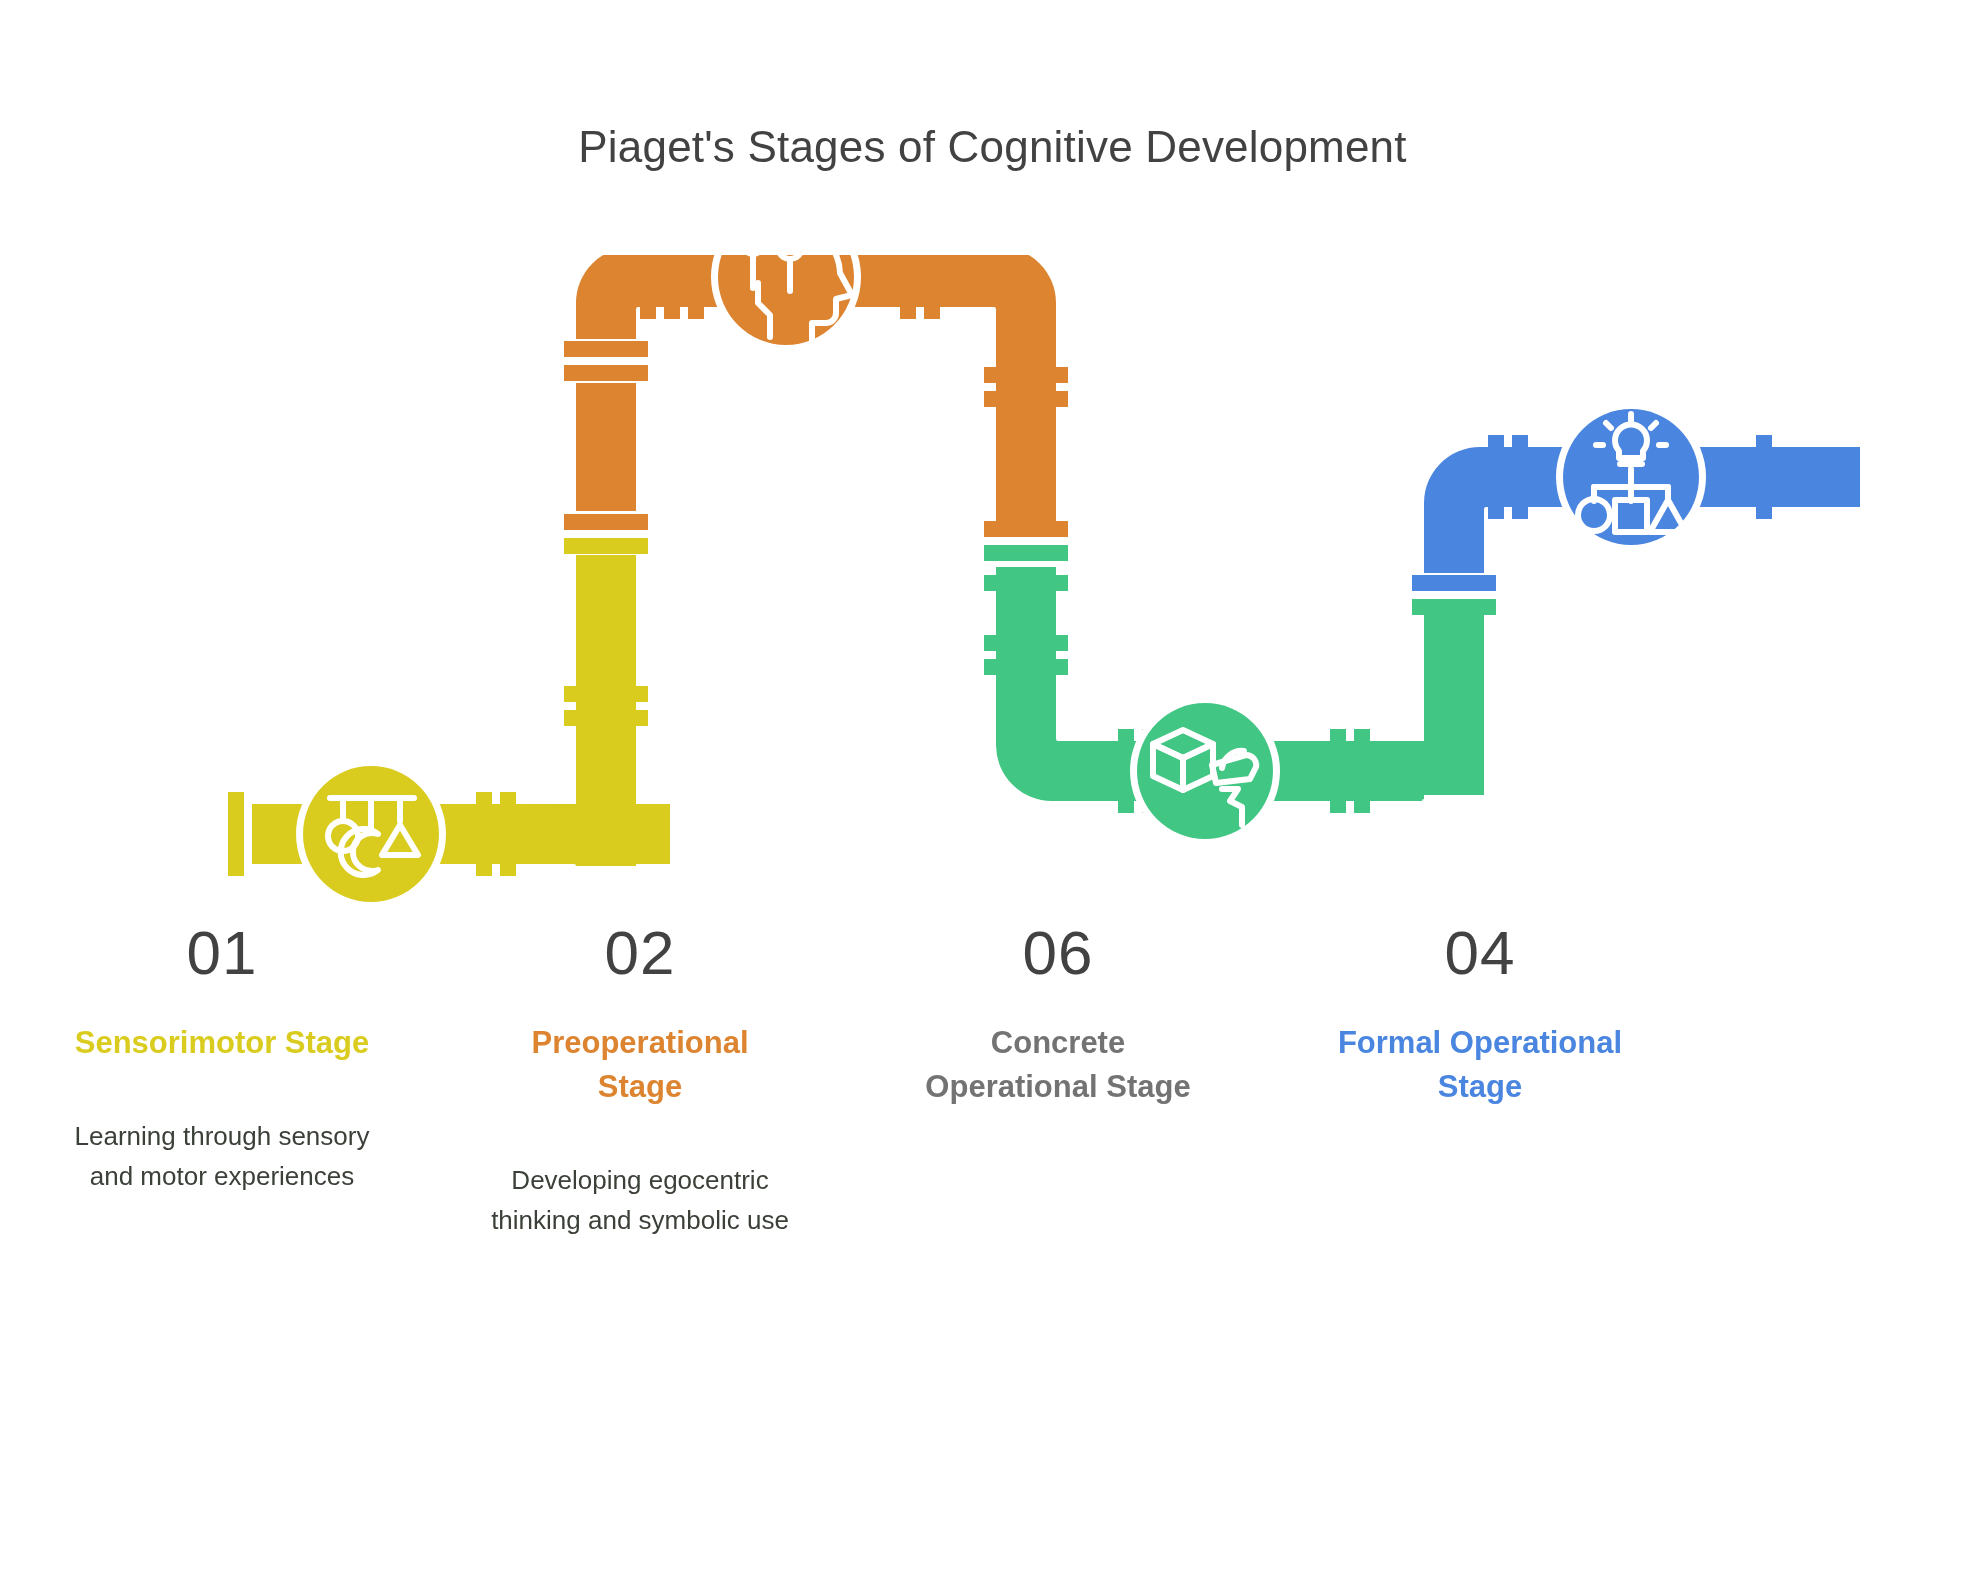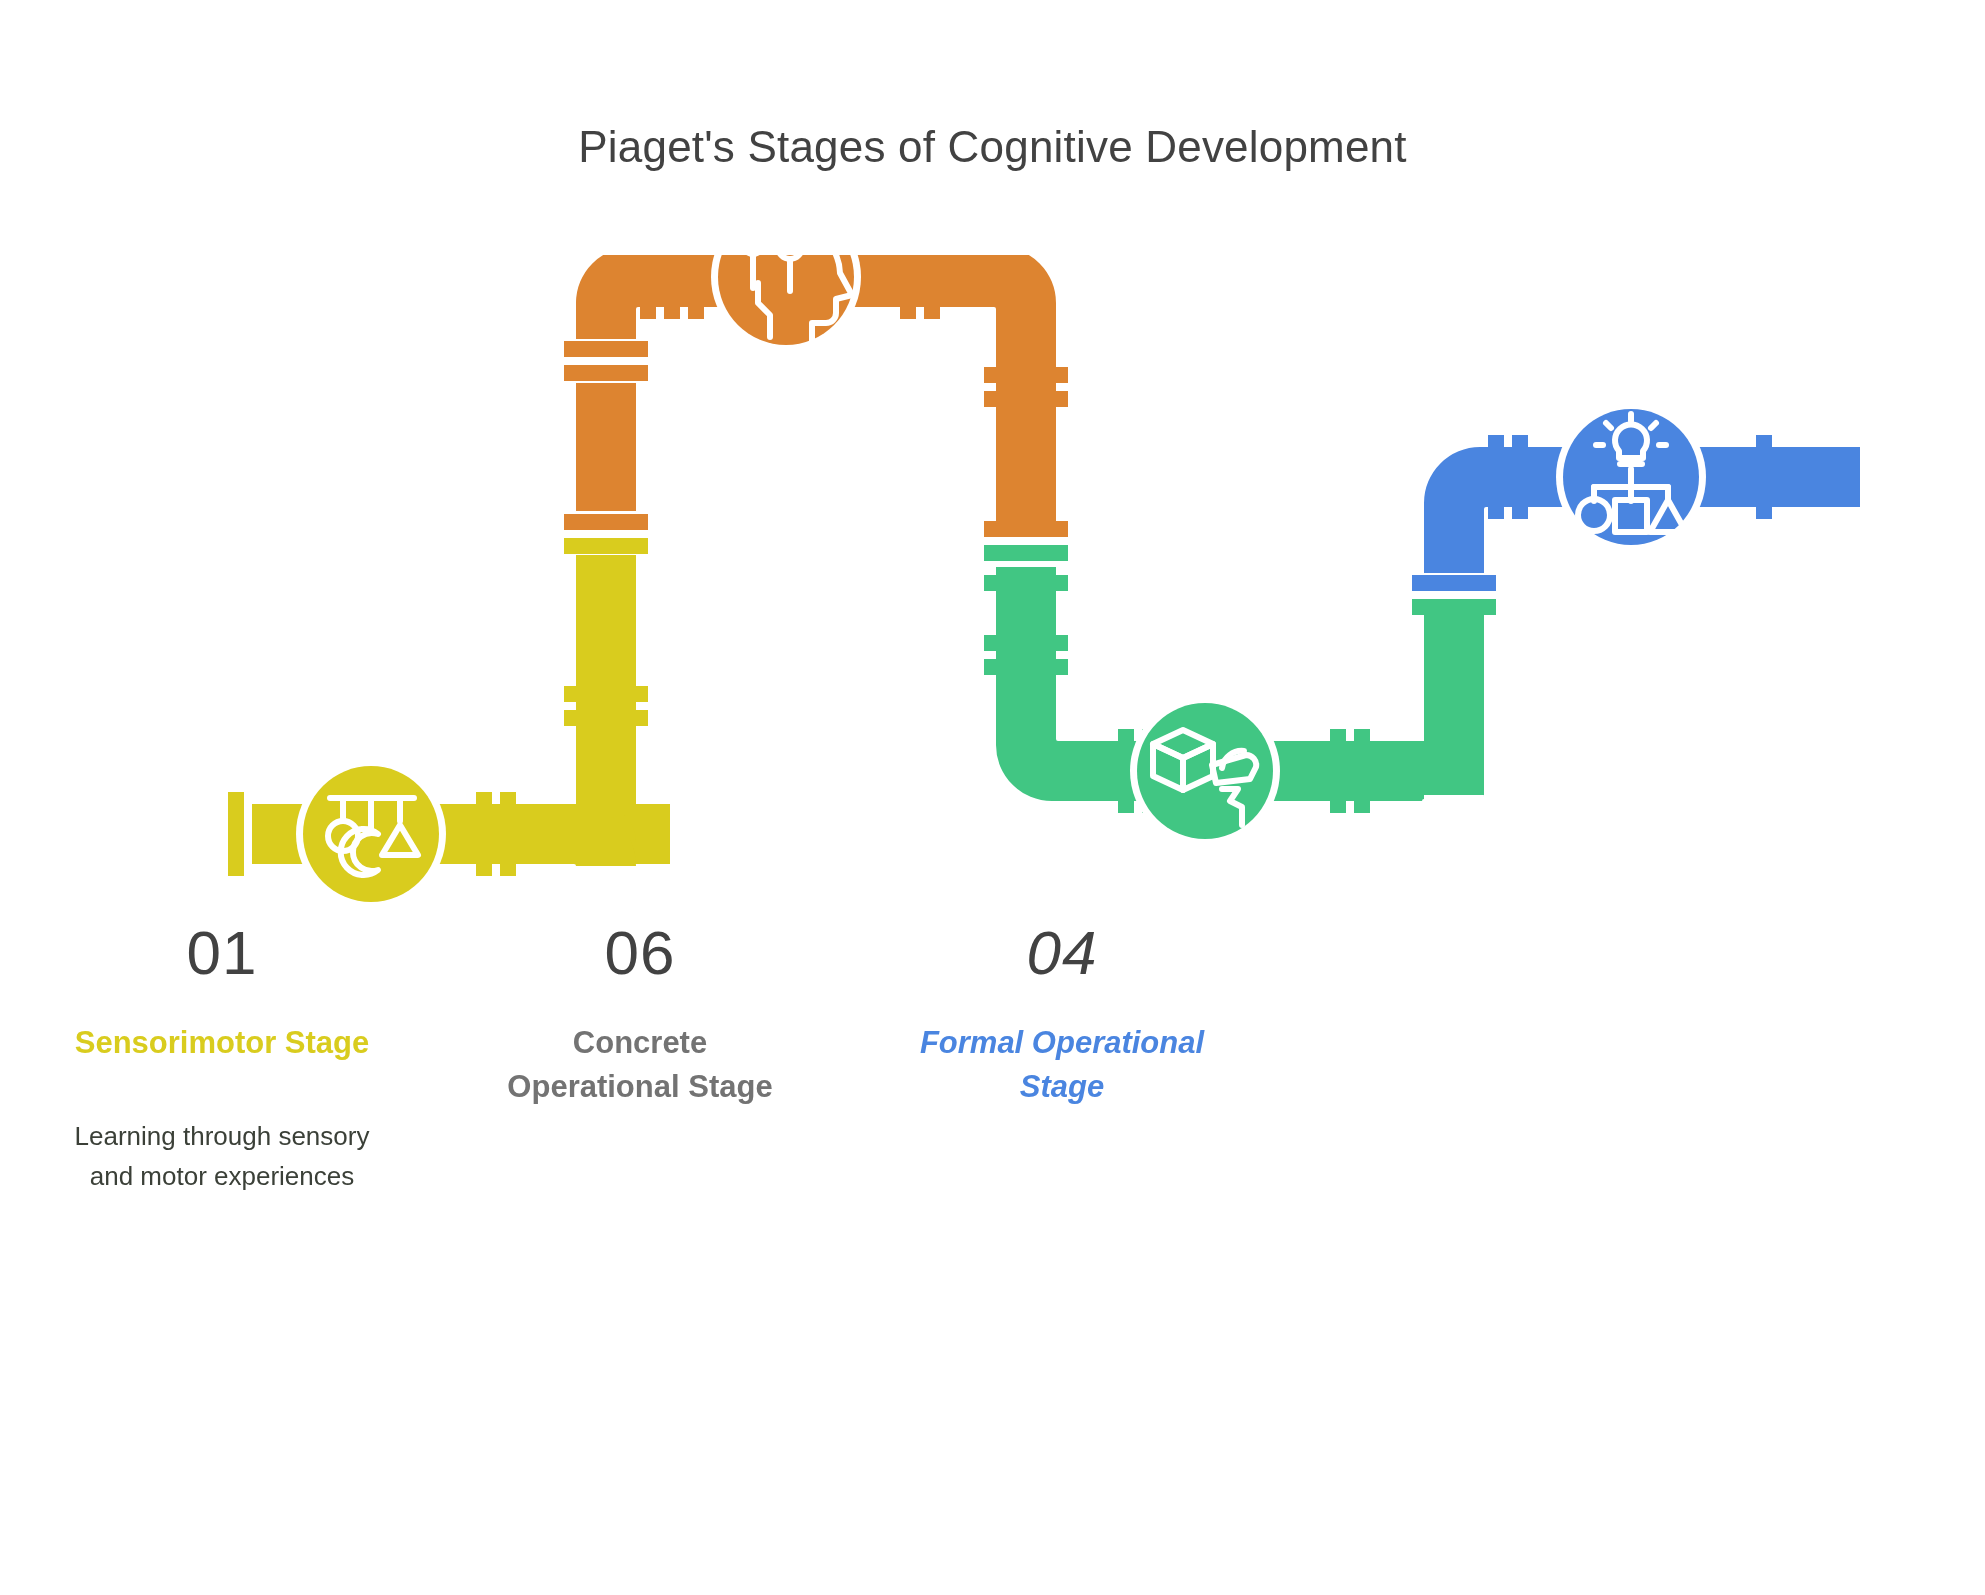--- a/index.html
+++ b/index.html
@@ -82,21 +82,21 @@
     color: #3b4038;
     line-height: 1.52;
     margin-top: 36px;
     max-width: 310px;
   }
 
   
   #col-0 { margin-left: 42px; }
   #col-1 { margin-left: 58px; }
   #col-2 { margin-left: 58px; }
-  #col-3 { margin-left: 62px; font-style: italic; }
+  #col-3 { margin-left: 62px; }
 
   #col-2 .stage-desc { margin-top: 28px; }
   #col-3 .stage-desc { margin-top: 28px; }
   #col-0 .stage-desc { margin-top: 52px; }
   #col-1 .stage-desc { margin-top: 52px; }
 </style>
 </head>
 <body>
 
 <div id="canvas">
@@ -268,20 +268,25 @@
   </svg>
 
   <div id="stages">
 
     <div class="stage-col" id="col-0">
       <div class="stage-num">01</div>
       <div class="stage-title" style="color:#D9CC1E">Sensorimotor Stage</div>
       <div class="stage-desc">Learning through sensory and motor experiences</div>
     </div>
 
+    <div class="stage-col" id="col-1">
+      <div class="stage-num">02</div>
+      <div class="stage-title" style="color:#DD8430">Preoperational Stage</div>
+      <div class="stage-desc">Developing egocentric thinking and symbolic use</div>
+    </div>
 
     <div class="stage-col" id="col-2">
       <div class="stage-num">06</div>
       <div class="stage-title" style="color:#737373">Concrete Operational Stage</div>
     </div>
 
     <div class="stage-col" id="col-3">
       <div class="stage-num">04</div>
       <div class="stage-title" style="color:#4A85E0">Formal Operational Stage</div>
     </div>

